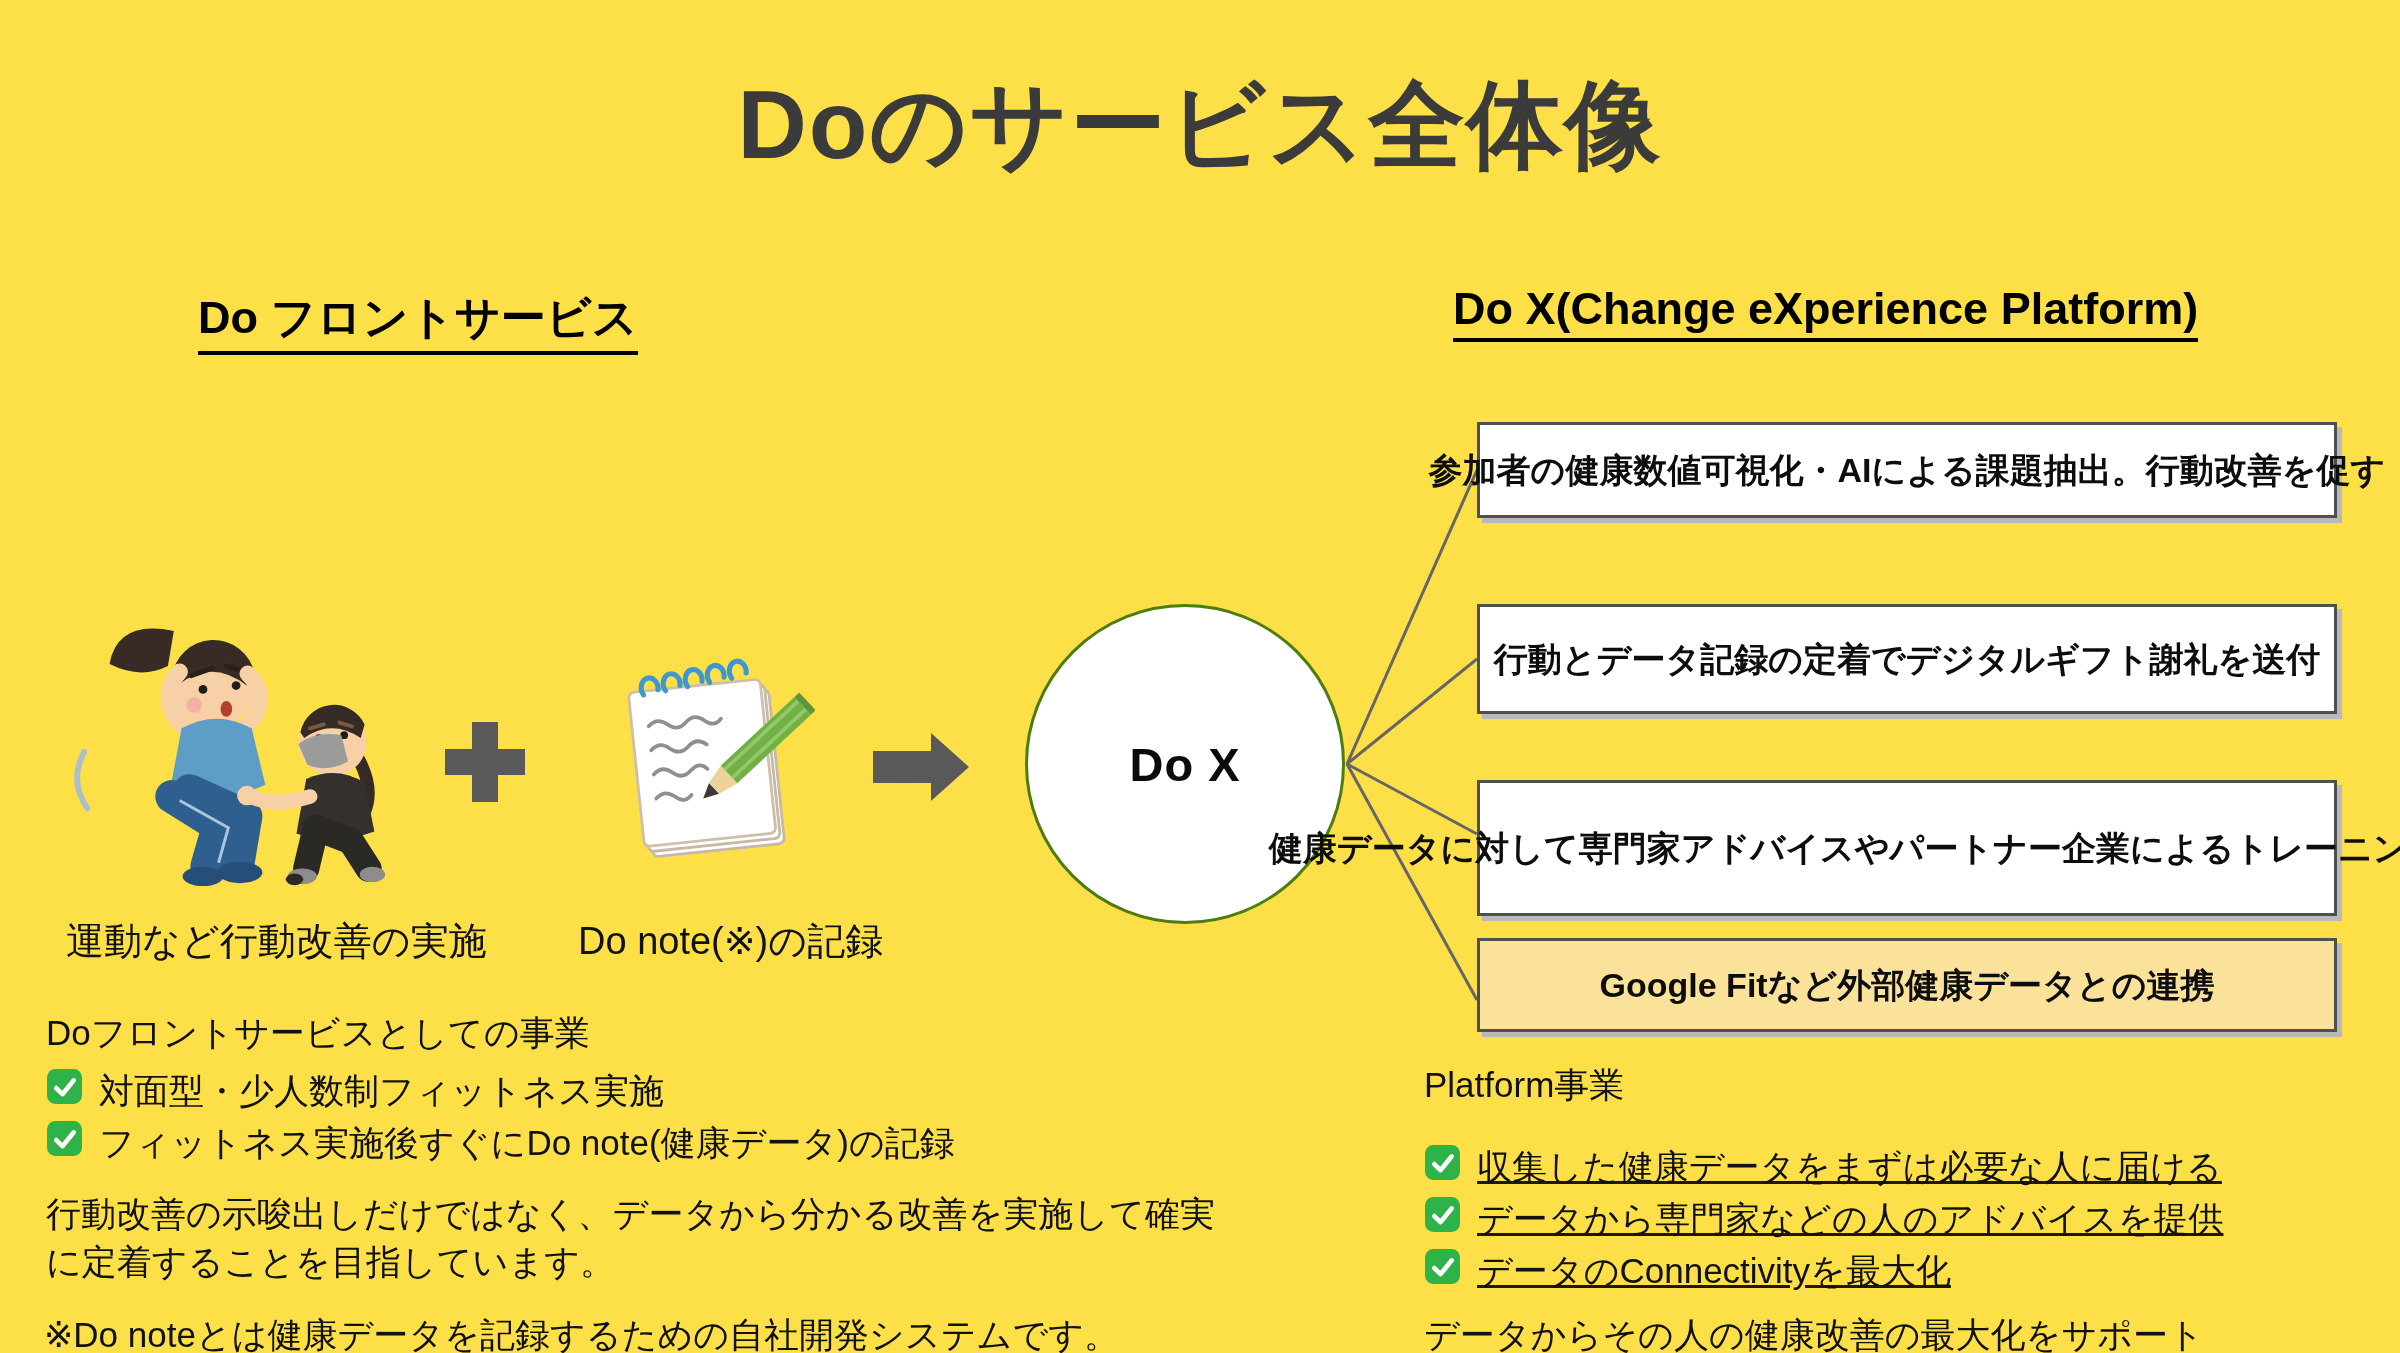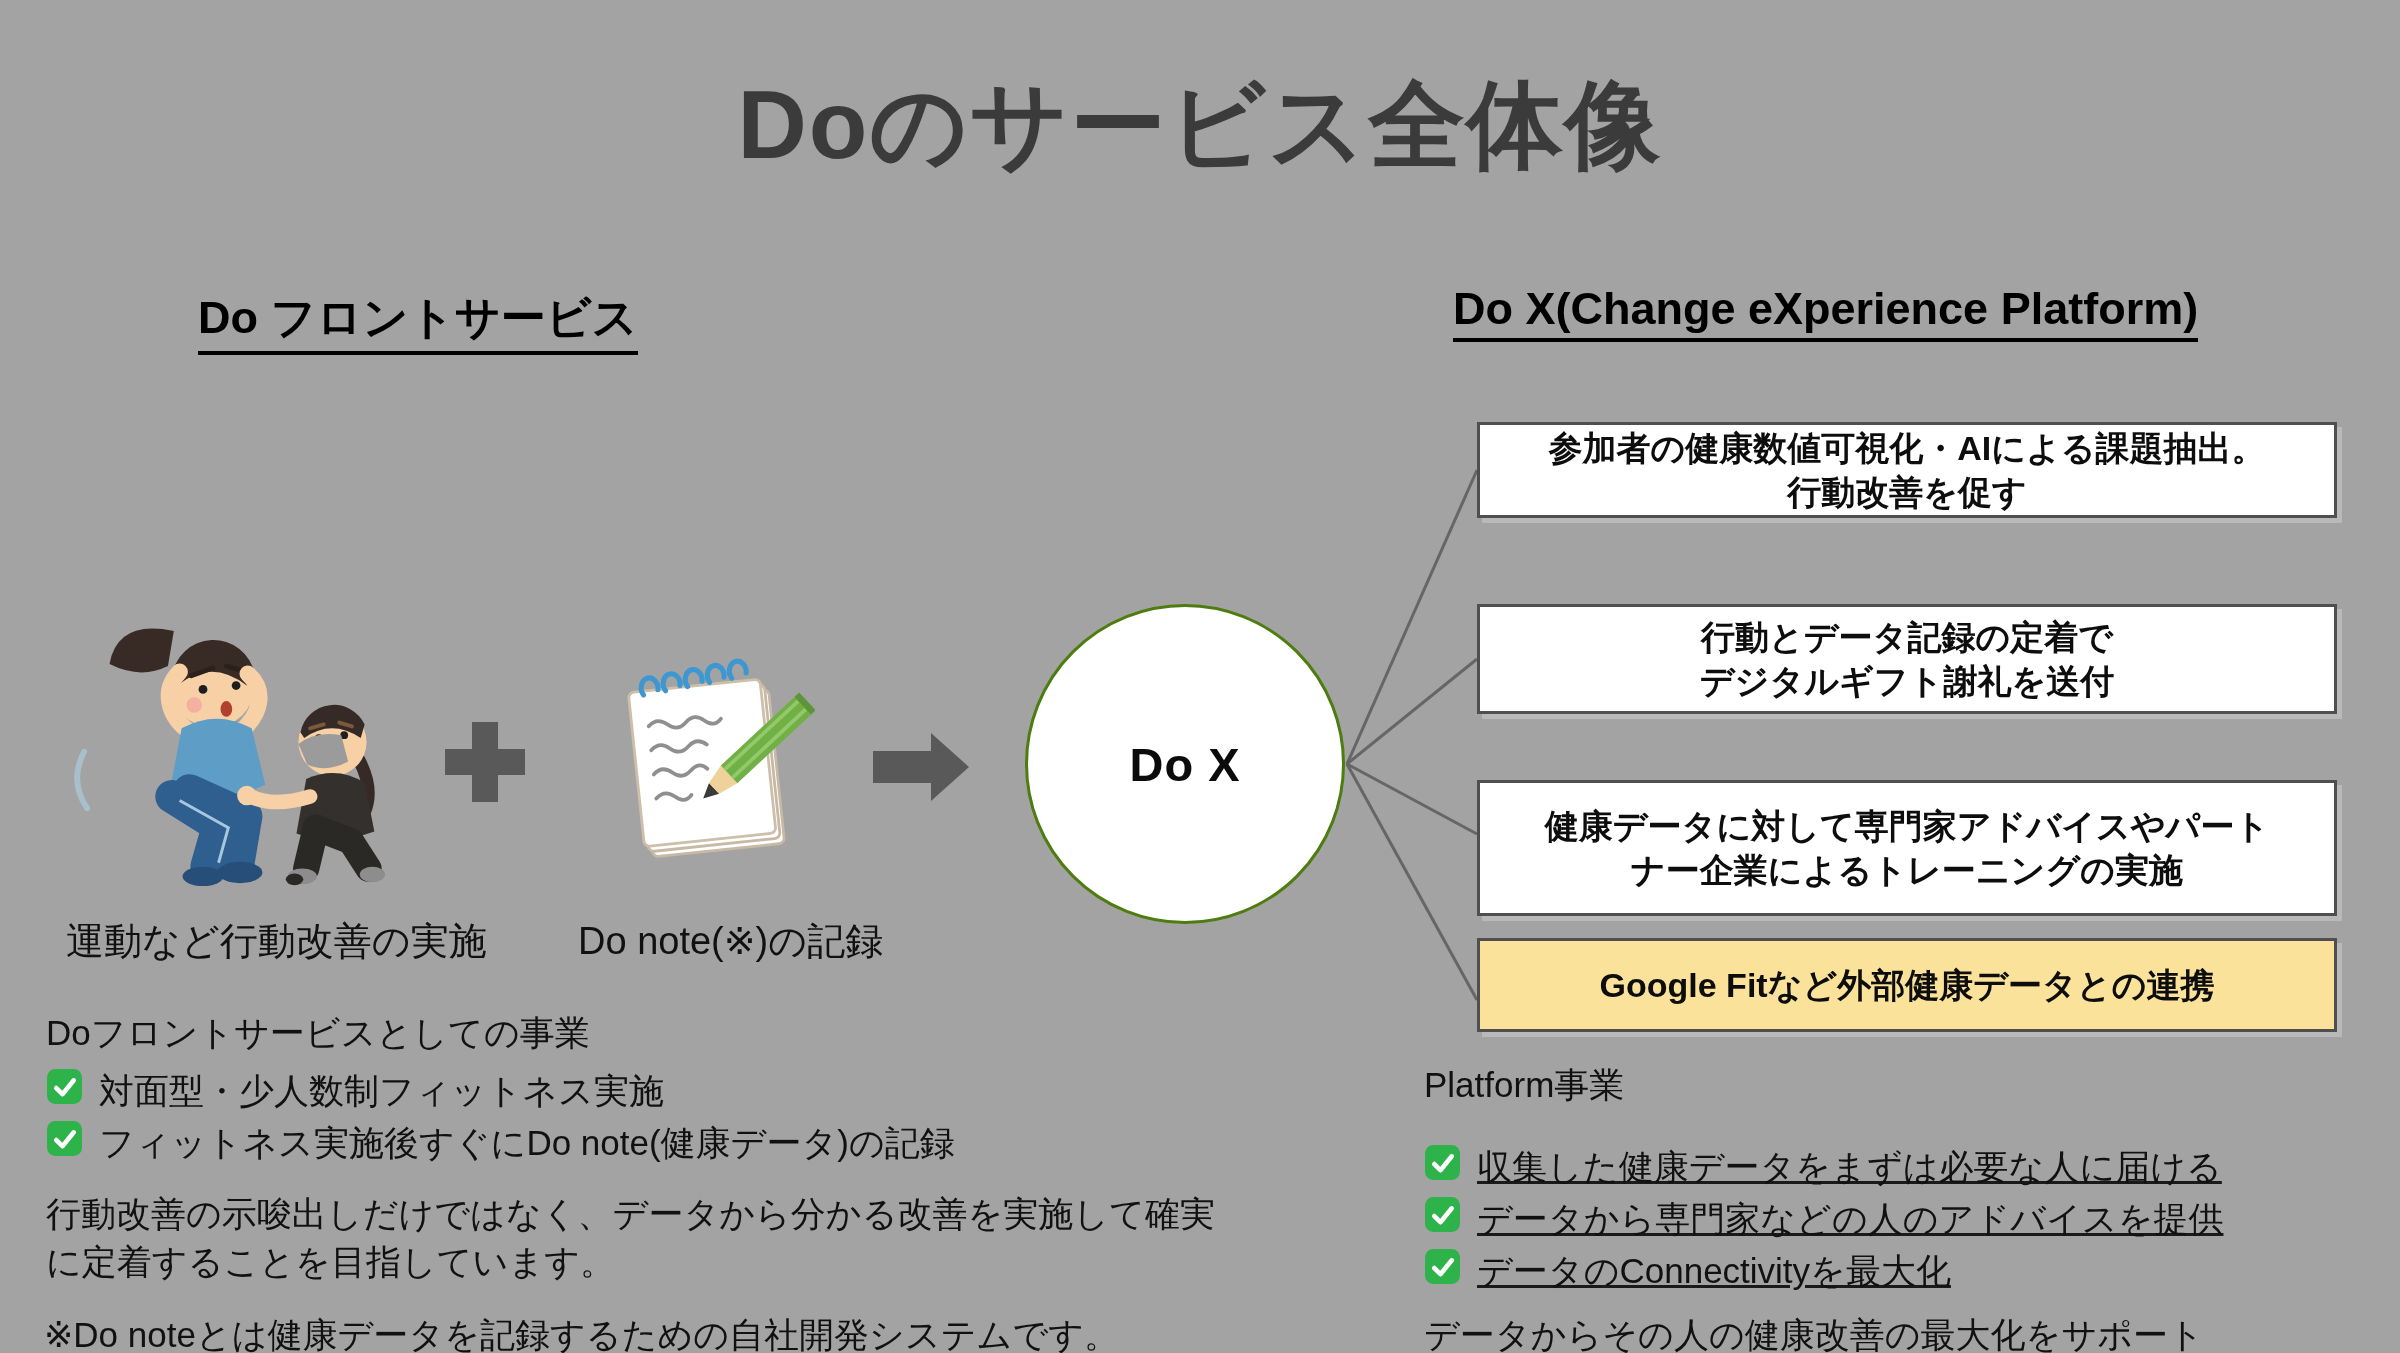--- a/index.html
+++ b/index.html
@@ -1,17 +1,17 @@
 <!DOCTYPE html>
 <html><head>
 <meta charset="utf-8">
 <style>
   html,body{margin:0;padding:0;background:#ffffff;}
   .stage{
-    position:relative;width:2400px;height:1353px;background:#a3a3a3;overflow:hidden;
+    position:relative;width:2400px;height:1353px;background:#fde047;overflow:hidden;
     font-family:"Liberation Sans","DejaVu Sans",sans-serif;color:#1a1a1a;
   }
   .abs{position:absolute;}
   .page-title{
     left:0;right:0;top:62px;text-align:center;
     font-size:96px;font-weight:bold;color:#3b3b3b;letter-spacing:2px;
   }
   .col-heading{
     font-size:45px;font-weight:bold;color:#000;
     display:inline-block;border-bottom:4px solid #000;padding-bottom:3px;white-space:nowrap;
@@ -26,21 +26,21 @@
   .footnote{font-size:35px;color:#111;white-space:nowrap;}
   .hub-circle{
     left:1025px;top:604px;width:320px;height:320px;border-radius:50%;
     border:3px solid #4d7c0f;background:#fff;box-sizing:border-box;
     display:flex;align-items:center;justify-content:center;z-index:2;
   }
   .hub-label{font-size:47px;font-weight:bold;color:#0b0b0b;letter-spacing:1px;}
   .sbox{
     left:1477px;width:860px;background:#ffffff;border:3px solid #4f4f4f;
     box-sizing:border-box;box-shadow:5px 5px 0 #b9b9b9;
-    display:flex;flex-direction:column;align-items:center;justify-content:center;
+    display:flex;flex-direction:row;align-items:center;justify-content:center;
     text-align:center;z-index:2;
   }
   .sbox .bline{font-size:34px;font-weight:bold;line-height:44px;color:#0d0d0d;white-space:nowrap;}
   .connector-layer{left:0;top:0;z-index:1;pointer-events:none;}
   .illus{pointer-events:none;}
 </style>
 </head>
 <body>
 
 <div class="stage">

